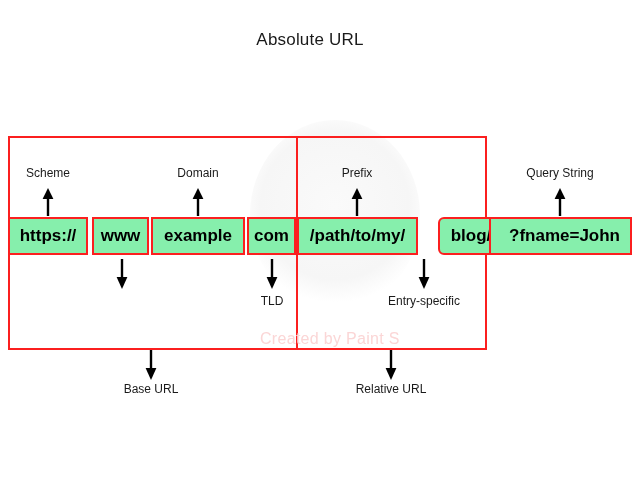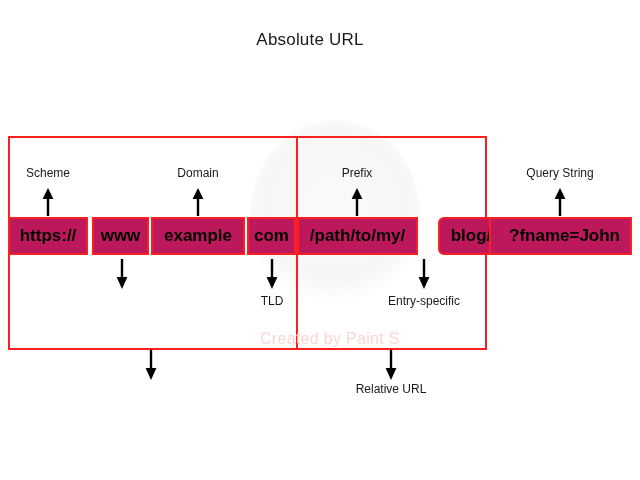--- a/index.html
+++ b/index.html
@@ -64,21 +64,21 @@
     width: 2px;
     background: #fb1f1f;
   }
 
   
   .token {
     position: absolute;
     height: 38px;
     border: 2px solid #fb1f1f;
     box-sizing: border-box;
-    background: #be185d;
+    background: #86efac;
     display: flex;
     align-items: center;
     justify-content: center;
     font-size: 17px;
     font-weight: bold;
     color: #000000;
     white-space: nowrap;
   }
 
   
@@ -178,17 +178,18 @@
       <polygon points="7,30 1.6,18 12.4,18" fill="#000"></polygon>
     </svg>
   </div>
   <div class="arrow" style="left:391px; top:350px; height:30px;">
     <svg width="14" height="30" viewBox="0 0 14 30">
       <line x1="7" y1="0" x2="7" y2="21" stroke="#000" stroke-width="2.4"></line>
       <polygon points="7,30 1.6,18 12.4,18" fill="#000"></polygon>
     </svg>
   </div>
 
+  <div class="label" style="left:151px; top:382px;">Base URL</div>
   <div class="label" style="left:391px; top:382px;">Relative URL</div>
 
   <div class="watermark">Created by Paint S</div>
 
 </div>
 
 </body></html>

